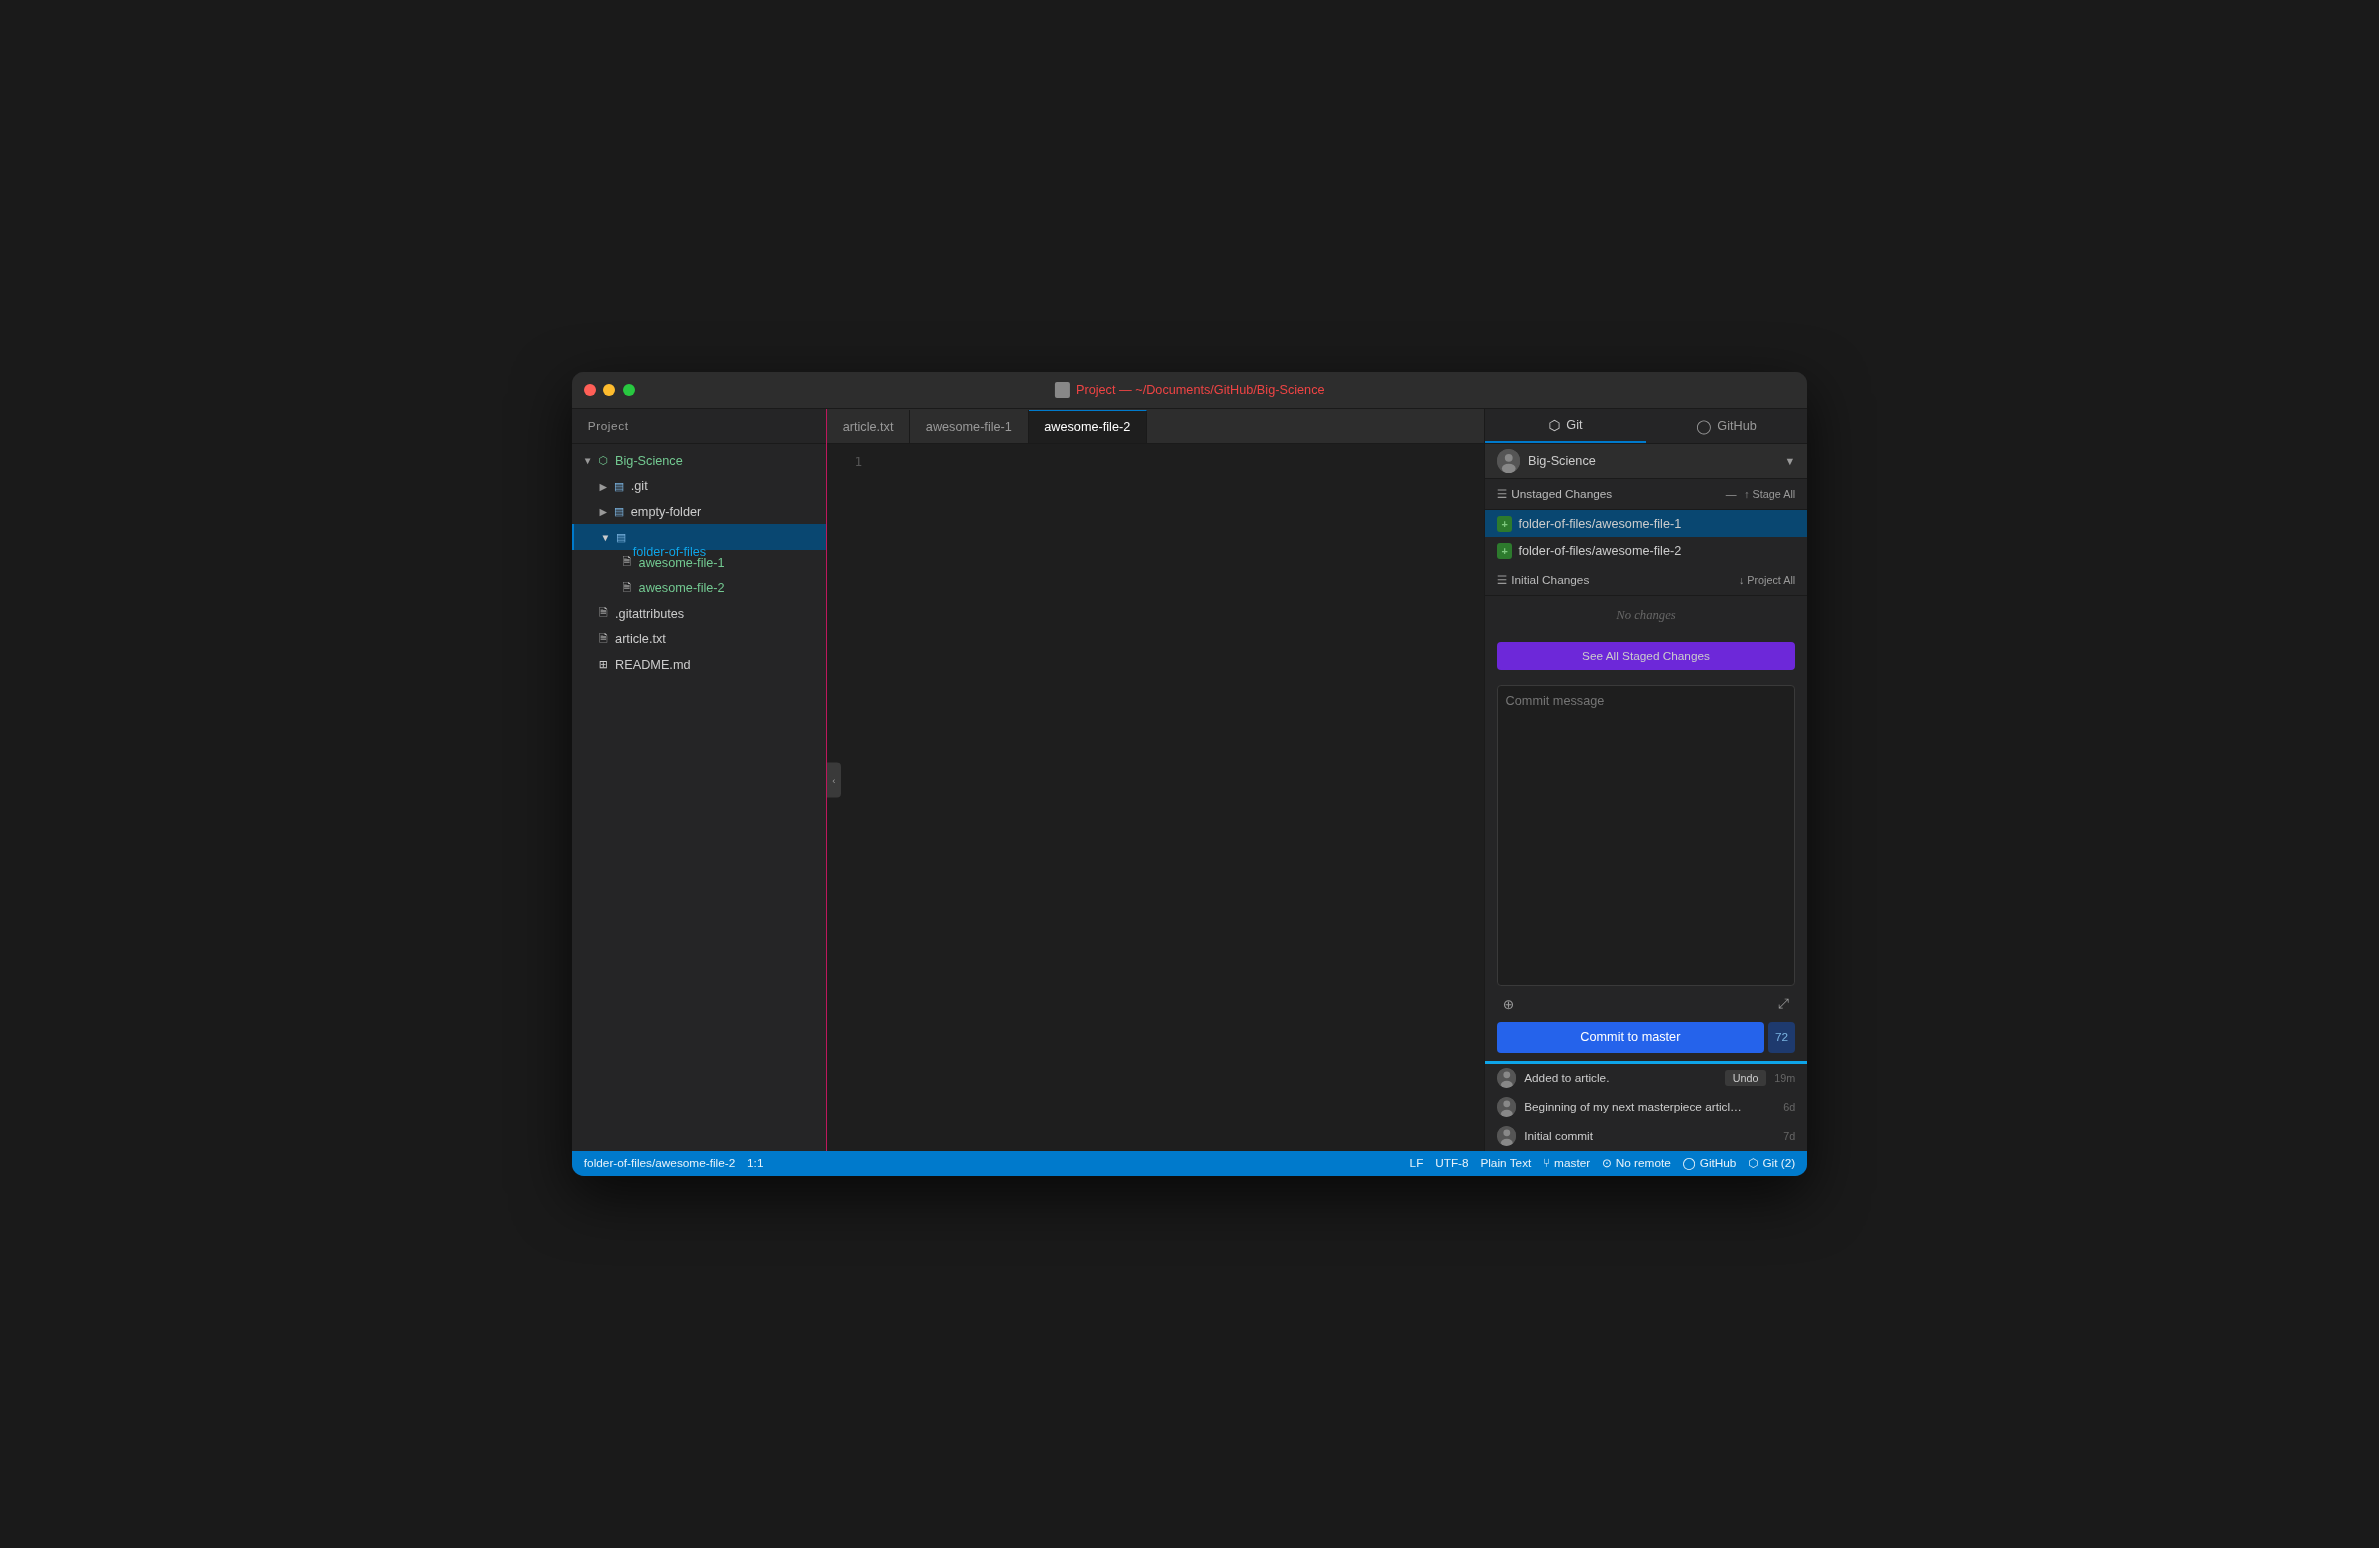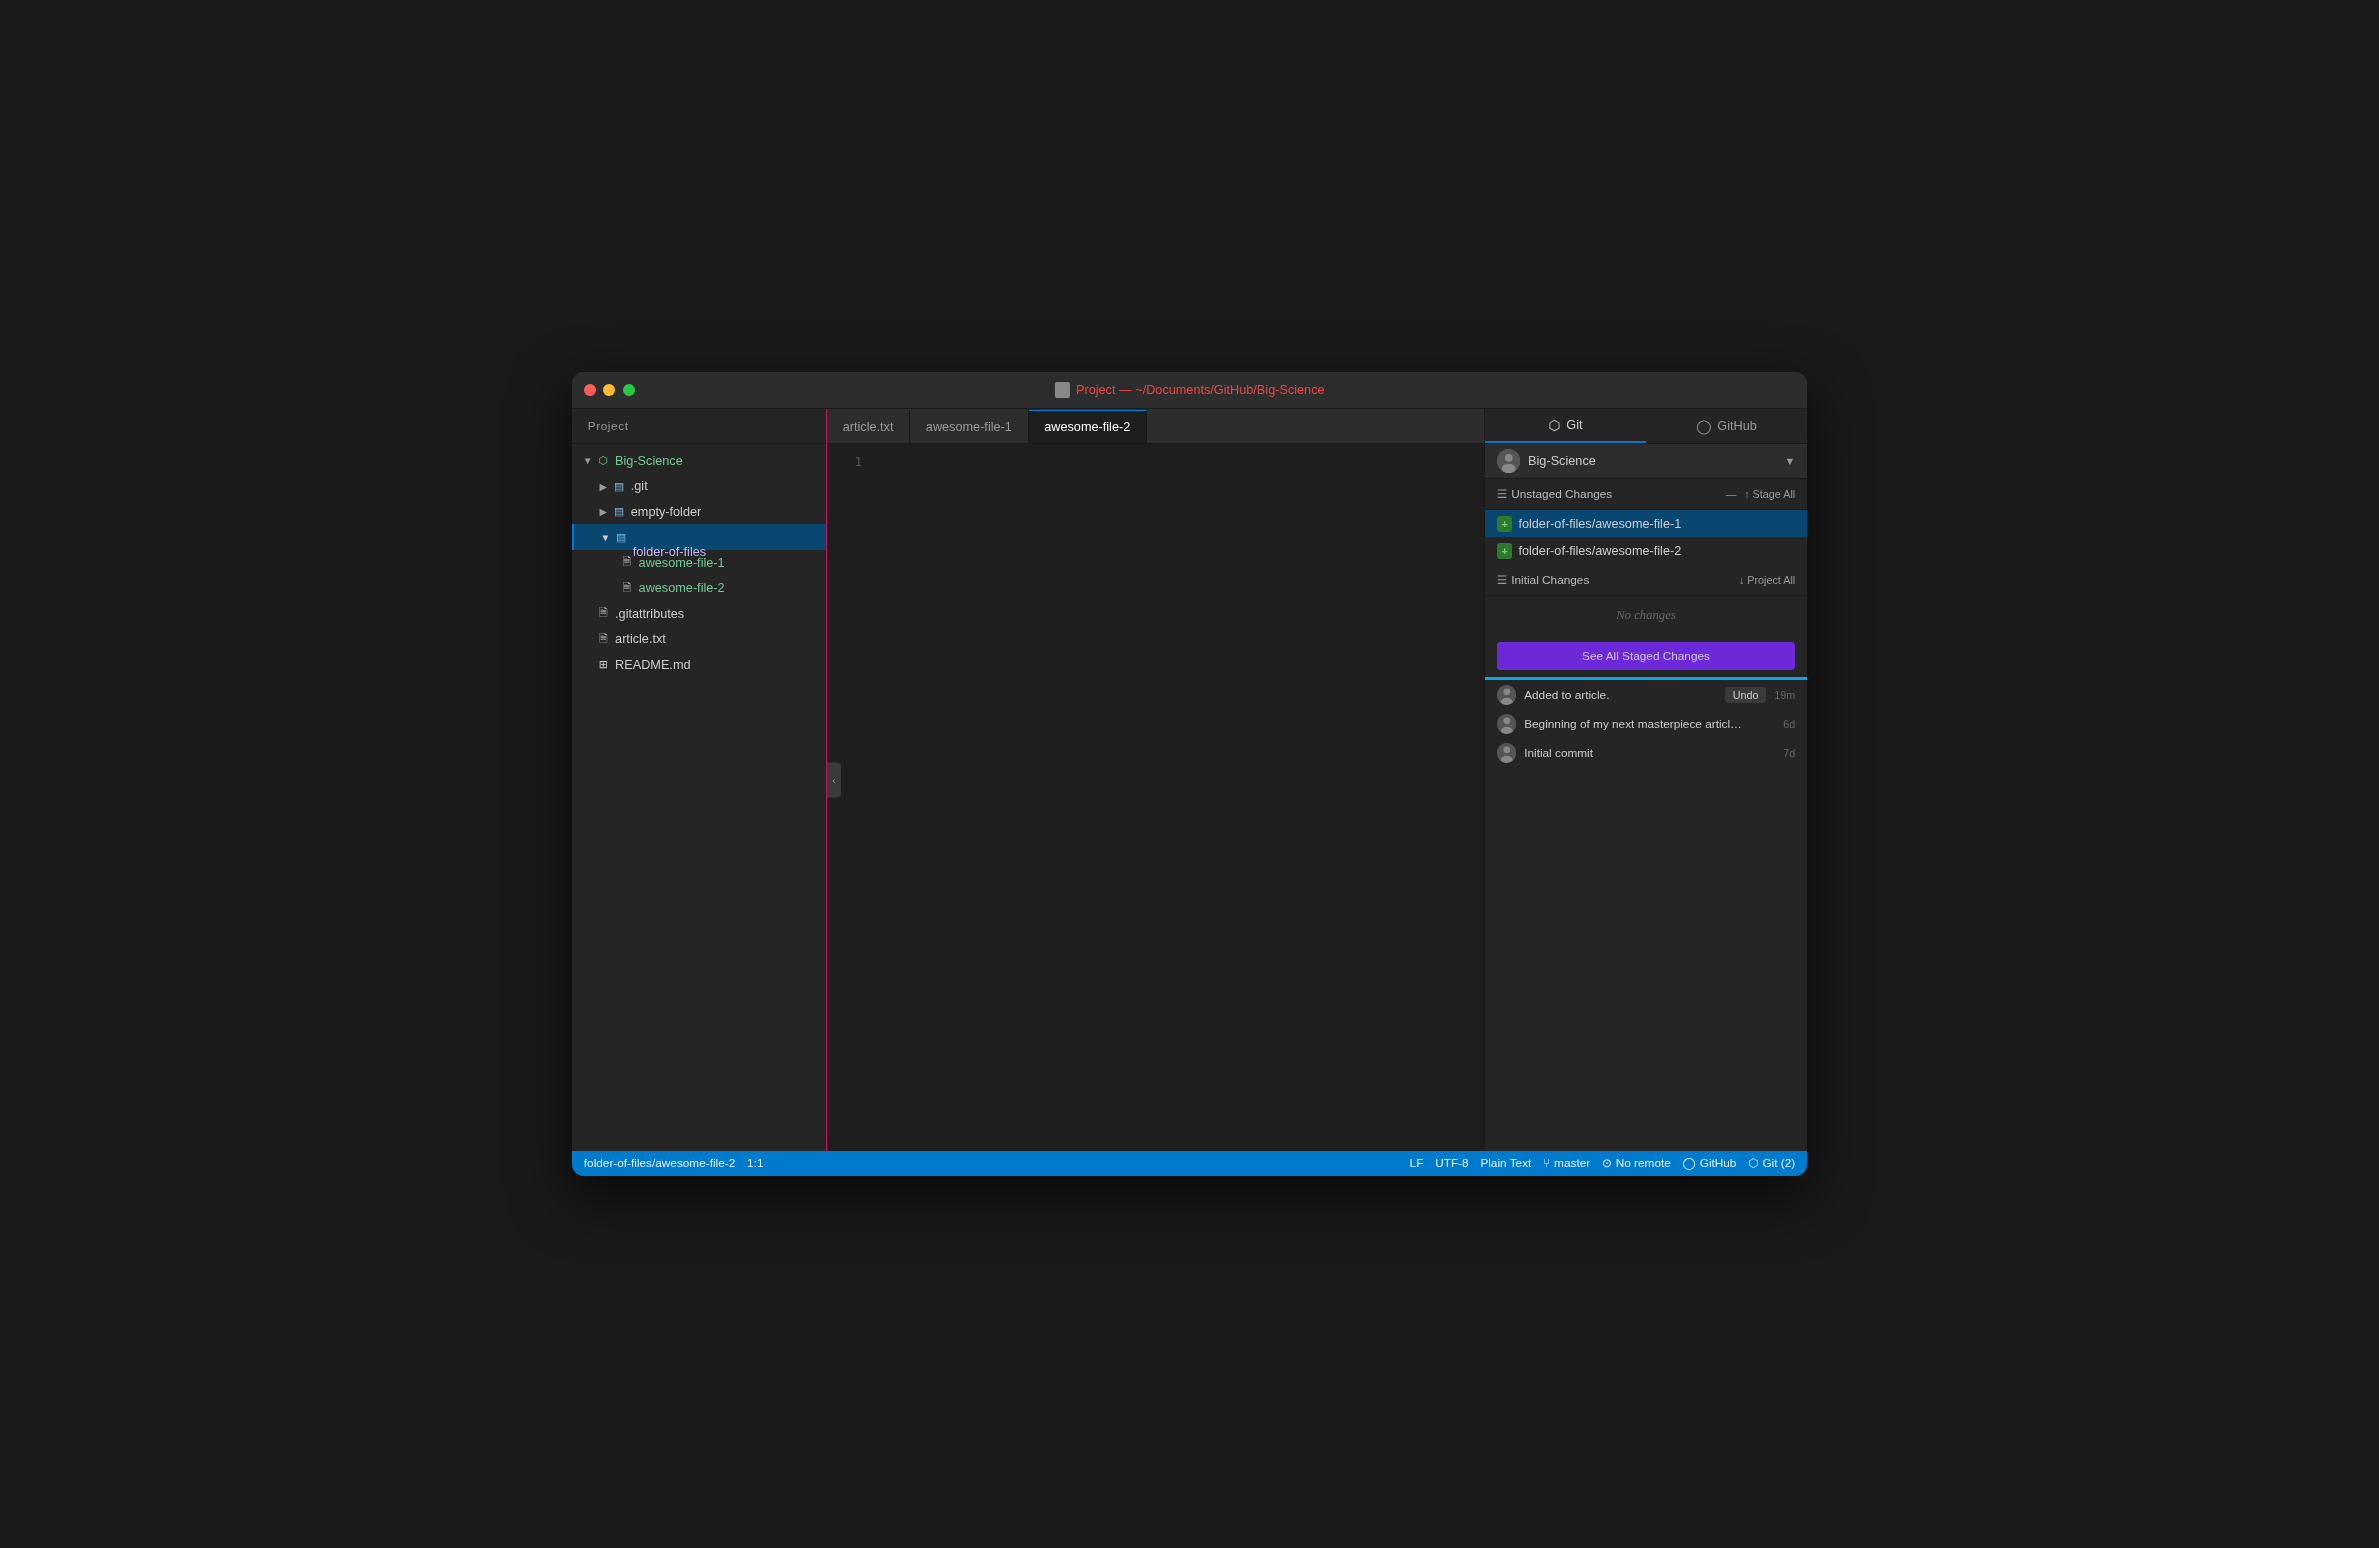--- a/index.html
+++ b/index.html
@@ -490,21 +490,21 @@
 
         <div class="tree-item" style="padding-left:23.5px;">
           <span class="arrow">▶</span>
           <span class="file-icon file-icon-folder">▤</span>
           <span class="item-label-default">empty-folder</span>
         </div>
 
         <div class="tree-item" style="padding-left:23.5px; background:#094771; border-left:2px solid #007acc;">
           <span class="arrow" style="color:#ccc;">▼</span>
           <span class="file-icon" style="color:#7ab3e0;">▤</span>
-          <span style="color:#c4b5fd;margin-top:30px;">folder-of-files</span>
+          <span style="color:#0ea5e9;margin-top:30px;">folder-of-files</span>
         </div>
 
         <div class="tree-item" style="padding-left:47px;">
           <span class="file-icon">🗎</span>
           <span class="item-label-green">awesome-file-1</span>
         </div>
 
         <div class="tree-item" style="padding-left:47px;">
           <span class="file-icon">🗎</span>
           <span class="item-label-green">awesome-file-2</span>
@@ -609,20 +609,31 @@
             <span class="section-action-btn">
               <span>↓</span>
               <span>Project All</span>
             </span>
           </div>
         </div>
         <div class="staged-empty">No changes</div>
         <div class="see-all-btn">See All Staged Changes</div>
       </div>
 
+      <div class="commit-area">
+        <textarea class="commit-message-box" placeholder="Commit message" style=""></textarea>
+        <div class="commit-toolbar">
+          <span class="commit-tool-icon" title="Add Co-Author">⊕</span>
+          <span class="commit-tool-icon commit-tool-right" style="margin-left:auto;" title="Expand">⤢</span>
+        </div>
+        <div class="commit-btn-row">
+          <button class="commit-btn">Commit to master</button>
+          <div class="commit-count">72</div>
+        </div>
+      </div>
 
       <div class="recent-commits">
 
         <div class="commit-item">
           <div class="commit-avatar">
             <svg width="19.6" height="19.6" viewBox="0 0 20 20">
                 <circle cx="10" cy="10" r="10" fill="#555"></circle>
                 <circle cx="10" cy="7" r="3.5" fill="#888"></circle>
                 <ellipse cx="10" cy="17" rx="6" ry="4" fill="#888"></ellipse>
               </svg>

